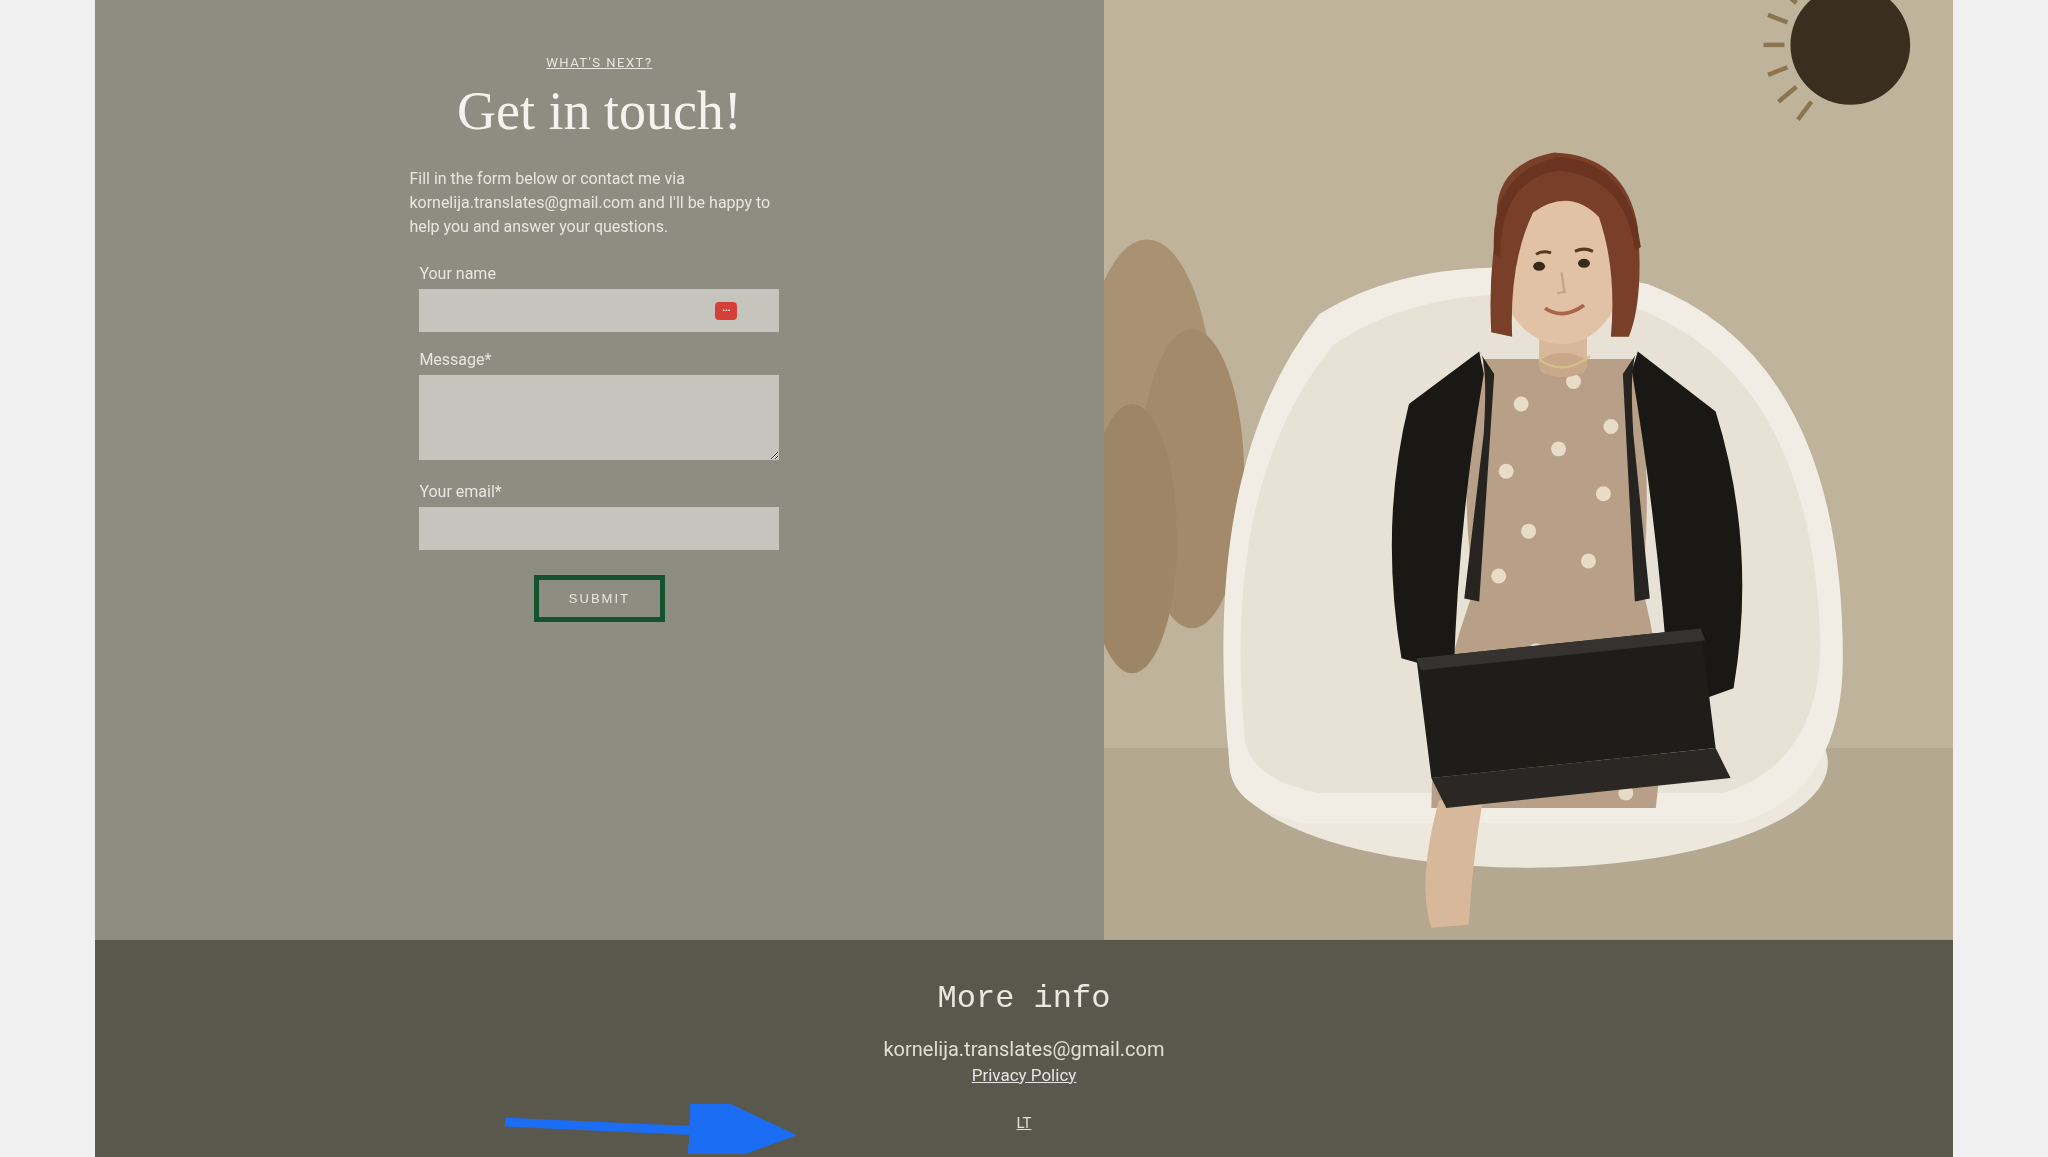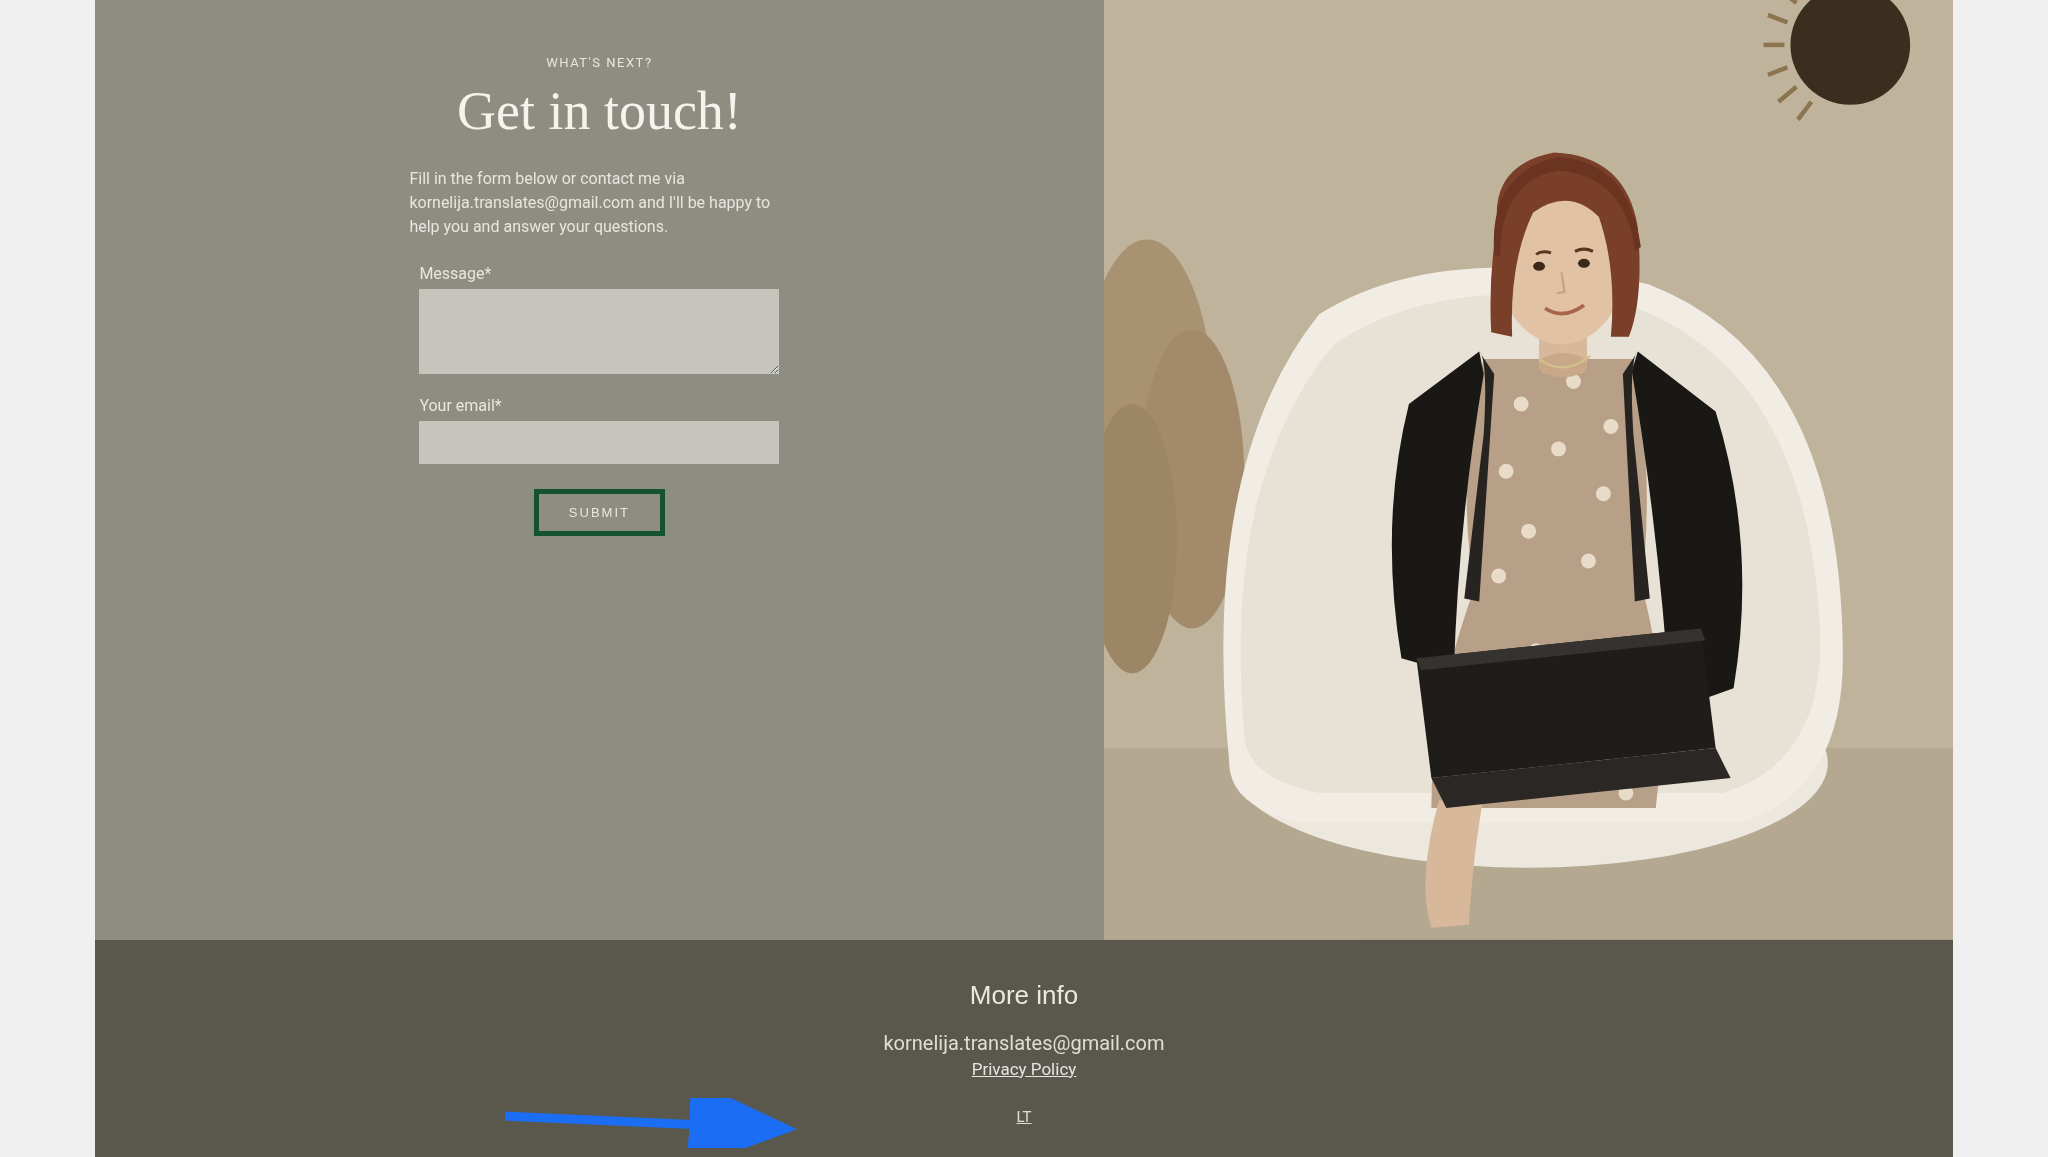--- a/index.html
+++ b/index.html
@@ -27,20 +27,21 @@
       display: flex;
       flex-direction: column;
       align-items: center;
     }
     .eyebrow {
       font-size: 13px;
       letter-spacing: 1.5px;
       color: #e8e6e0;
       margin-bottom: 10px;
       text-align: left;
+      text-decoration: underline;
     }
     .heading {
       font-family: Georgia, 'Times New Roman', serif;
       font-size: 54px;
       font-weight: 400;
       color: #f5f3ee;
       margin-bottom: 25px;
       text-align: left;
     }
     .intro-text {
@@ -127,22 +128,22 @@
       width: 100%;
       height: 100%;
     }
     .footer-section {
       background: #5a584d;
       padding: 40px 20px 50px;
       text-align: center;
       position: relative;
     }
     .footer-heading {
-      font-family: Liberation Sans, sans-serif;
-      font-size: 26px;
+      font-family: Liberation Mono, monospace;
+      font-size: 32px;
       font-weight: 400;
       color: #eae8e1;
       margin-bottom: 20px;
     }
     .footer-email {
       font-size: 20px;
       color: #e0ddd4;
       margin-bottom: 4px;
     }
     .footer-link {
@@ -168,20 +169,27 @@
 <body>
 
 <div class="outer-container">
   <div class="hero-section">
     <div class="form-column">
       <div class="eyebrow">WHAT'S NEXT?</div>
       <h1 class="heading">Get in touch!</h1>
       <p class="intro-text">Fill in the form below or contact me via kornelija.translates@gmail.com and I'll be happy to help you and answer your questions.</p>
 
       <form class="form-wrapper">
+        <div class="form-group">
+          <label class="form-label">Your name</label>
+          <div class="name-input-wrapper">
+            <input type="text" class="form-input" value="" style="">
+            <span class="password-badge"></span>
+          </div>
+        </div>
 
         <div class="form-group">
           <label class="form-label">Message*</label>
           <textarea class="form-textarea" value="" style=""></textarea>
         </div>
 
         <div class="form-group">
           <label class="form-label">Your email*</label>
           <input type="email" class="form-input" value="" style="">
         </div>

